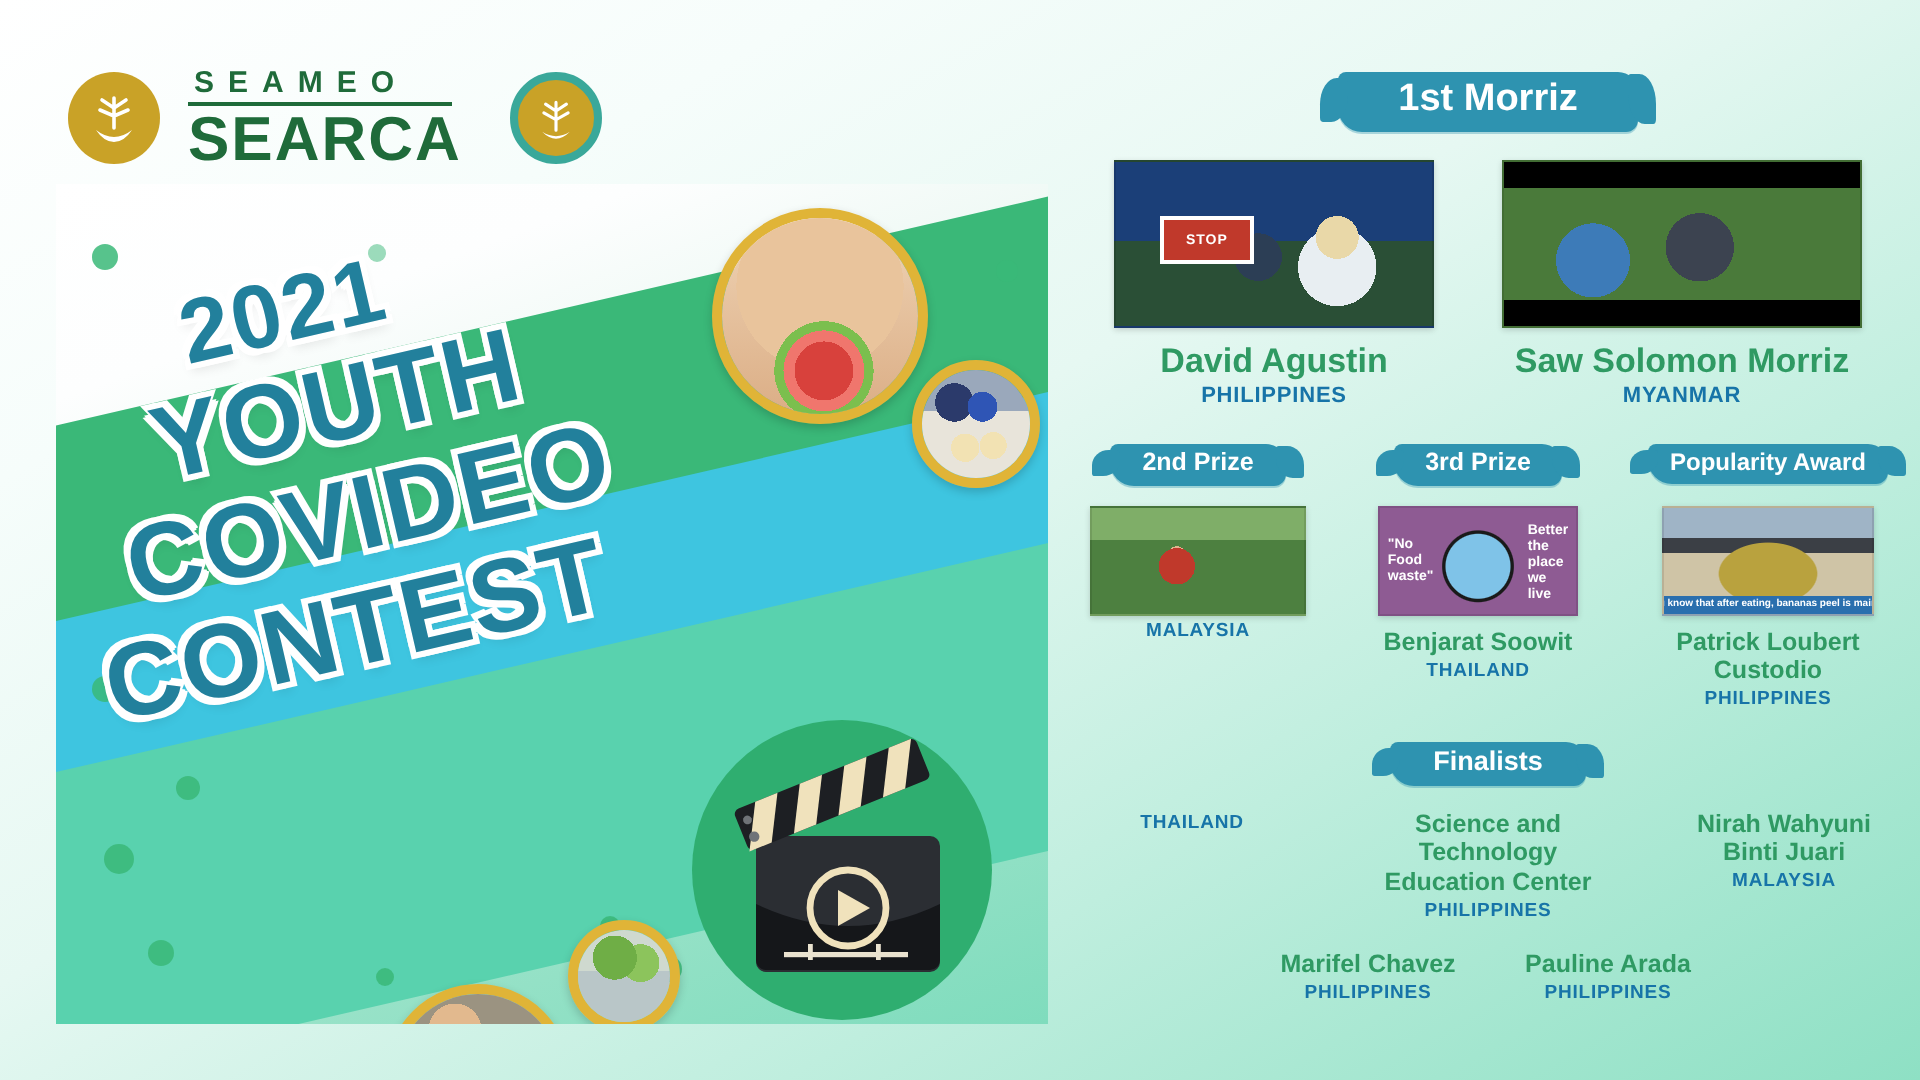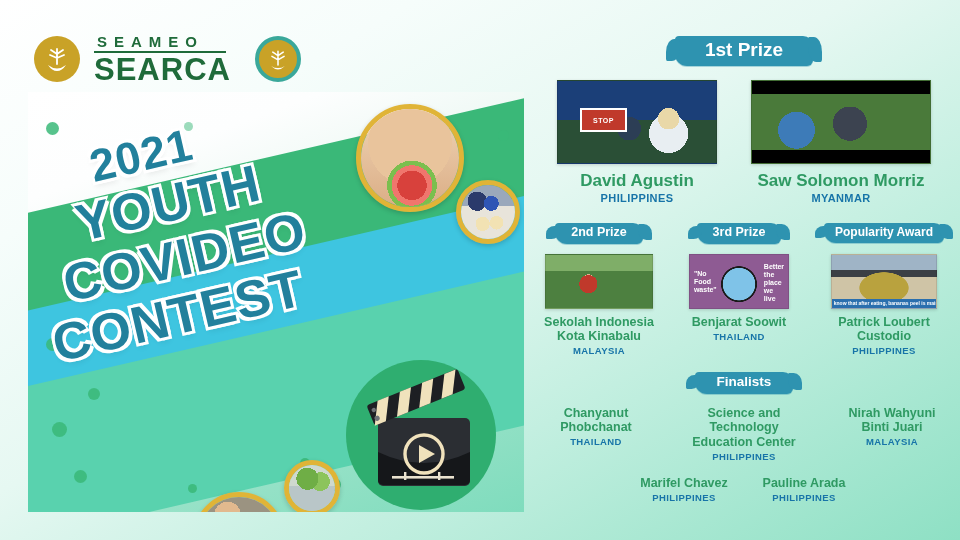--- a/index.html
+++ b/index.html
@@ -250,21 +250,21 @@
         <rect x="88" y="106" width="2.4" height="8" fill="#e9e2cf"></rect>
       </g>
     </svg>
   </div>
 </div>
 
 <div class="right">
 
   <div class="row-center" style="margin-top:36px;">
     <span class="brush" style="font-size:19px;padding:4px 30px 5px 30px;">
-      <span>1st Prize</span>
+      <span>1st Morriz</span>
     </span>
   </div>
 
   <div style="display:flex;justify-content:center;gap:34px;margin-top:14px;">
     <div style="width:160px;text-align:center;">
       <div class="vid v-david" style="width:160px;height:84px;position:relative;">
         <div class="stop">STOP</div>
       </div>
       <div class="name w-name">David Agustin</div>
       <div class="country w-country">PHILIPPINES</div>
@@ -293,21 +293,20 @@
     <div style="width:140px;text-align:center;">
       <span class="brush" style="font-size:12px;padding:3px 11px 4px 11px;">
         <span>Popularity Award</span>
       </span>
     </div>
   </div>
 
   <div style="display:flex;justify-content:space-between;margin-top:10px;padding:0 6px;align-items:flex-start;">
     <div style="width:130px;text-align:center;">
       <div class="vid v-sekolah" style="width:108px;height:55px;margin:0 auto;position:relative;"></div>
-      <div class="name m-name">Sekolah Indonesia Kota Kinabalu</div>
       <div class="country m-country">MALAYSIA</div>
     </div>
     <div style="width:130px;text-align:center;">
       <div class="vid v-benjarat" style="width:100px;height:55px;margin:0 auto;position:relative;">
         <div class="txtL" style="white-space:pre-line;">"No
 Food
 waste"</div>
         <div class="txtR" style="white-space:pre-line;">Better
 the
 place
@@ -327,21 +326,20 @@
   </div>
 
   <div class="row-center" style="margin-top:16px;">
     <span class="brush" style="font-size:13.5px;padding:3px 22px 4px 22px;">
       <span>Finalists</span>
     </span>
   </div>
 
   <div style="display:flex;justify-content:space-between;margin-top:12px;padding:0 10px;align-items:flex-start;">
     <div style="width:116px;text-align:center;">
-      <div class="name f-name">Chanyanut Phobchanat</div>
       <div class="country f-country">THAILAND</div>
     </div>
     <div style="width:130px;text-align:center;">
       <div class="name f-name">Science and Technology Education Center</div>
       <div class="country f-country">PHILIPPINES</div>
     </div>
     <div style="width:116px;text-align:center;">
       <div class="name f-name">Nirah Wahyuni Binti Juari</div>
       <div class="country f-country">MALAYSIA</div>
     </div>

